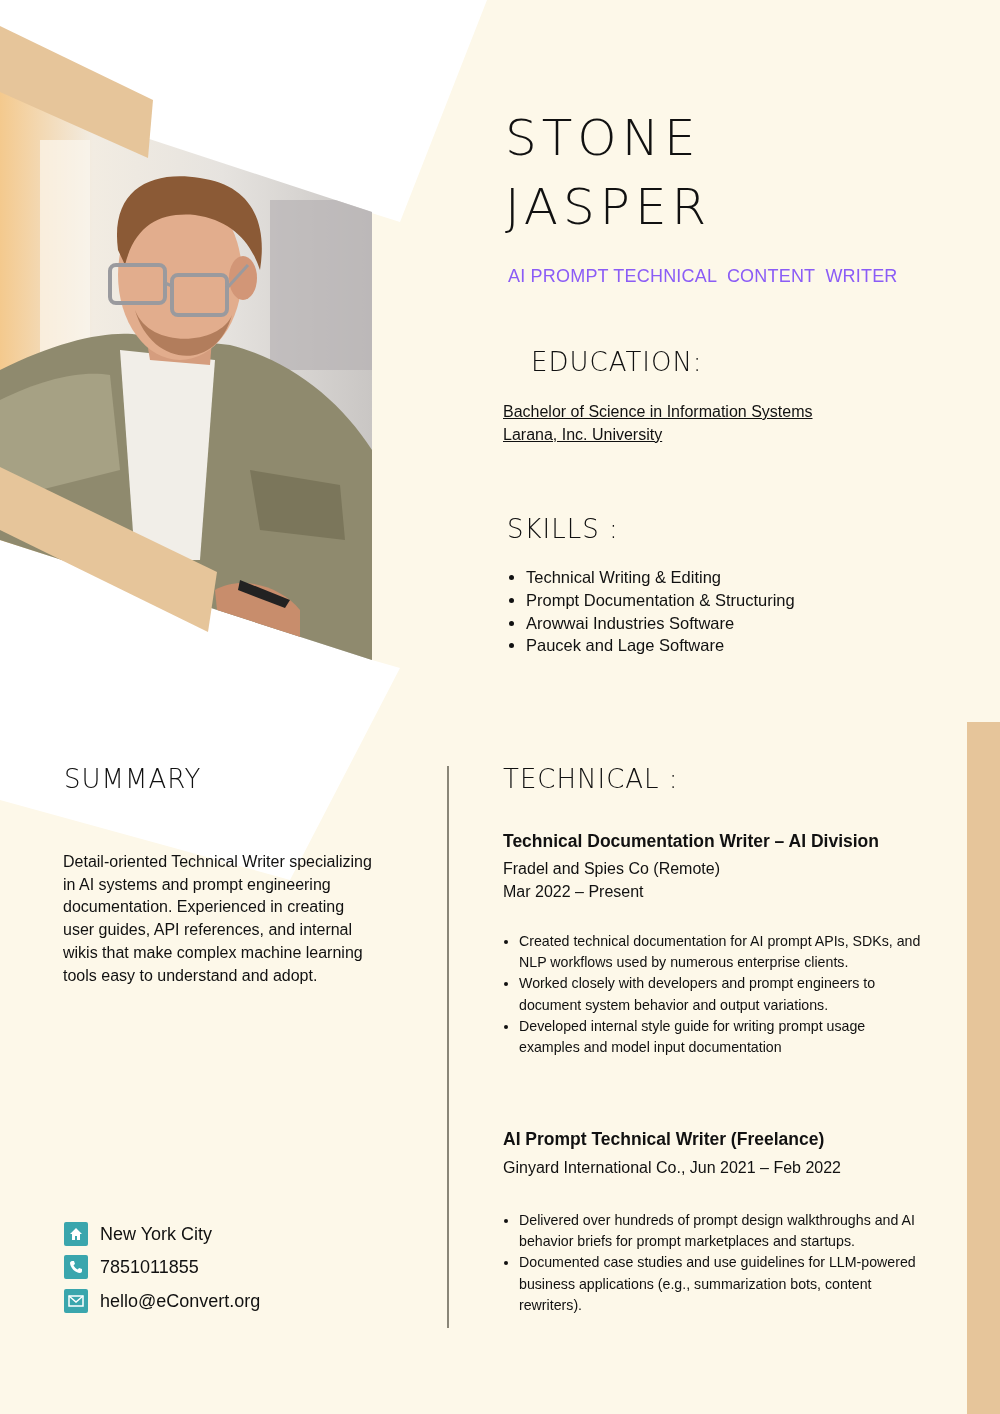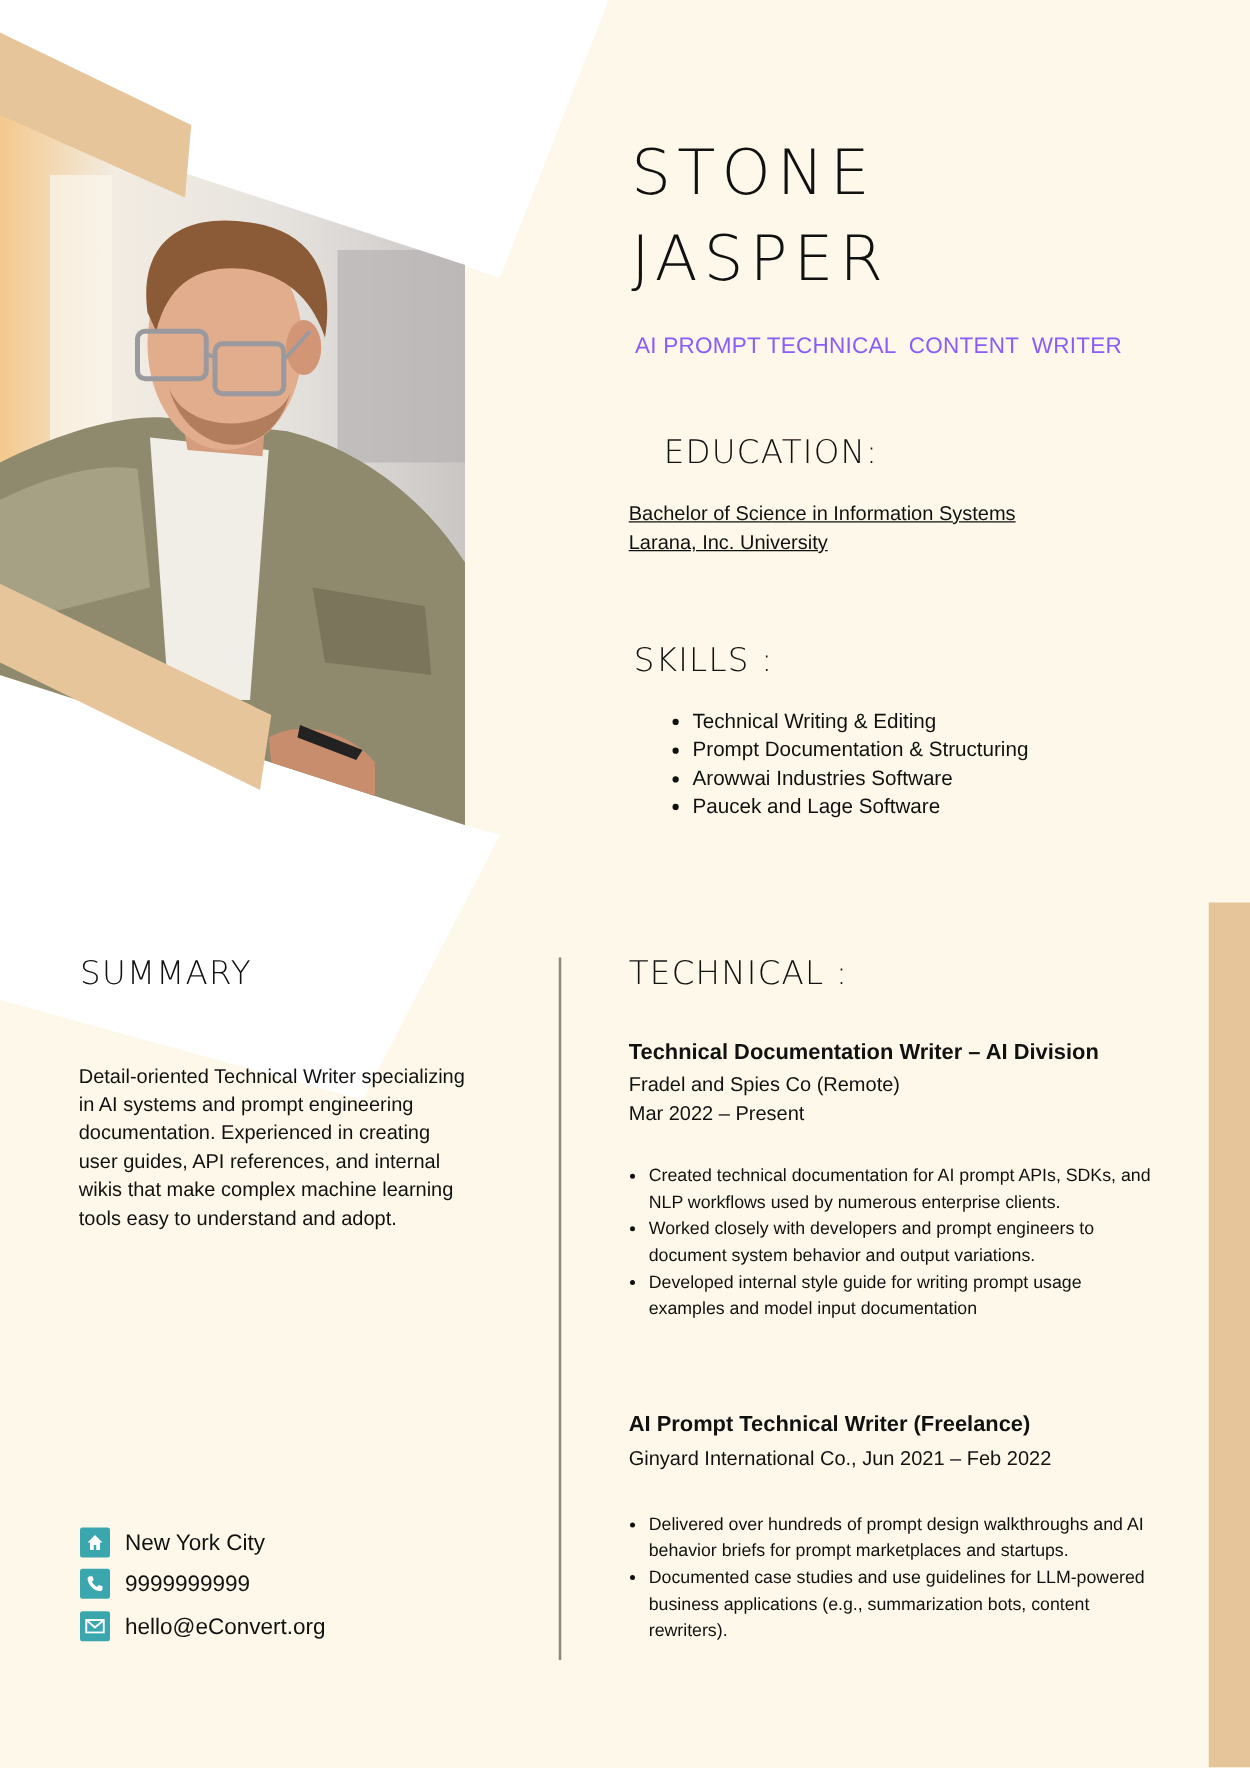--- a/index.html
+++ b/index.html
@@ -4,21 +4,21 @@
 <style>
   html, body { margin: 0; padding: 0; }
   body { width: 1000px; height: 1414px; position: relative; overflow: hidden; background: #fdf8e9; font-family: "Liberation Sans", "DejaVu Sans", sans-serif; color: #111; }
   svg.deco { position: absolute; left: 0; top: 0; }
   .name { position: absolute; left: 505px; top: 104px; font-family: "DejaVu Sans", sans-serif; font-weight: 300; font-size: 50px; letter-spacing: 5px; line-height: 69px; color: #111; }
   .name div { white-space: nowrap; }
   .title { position: absolute; left: 508px; top: 266px; font-size: 18px; letter-spacing: 0.2px; color: #8b5cf6; white-space: pre; }
   .h2 { position: absolute; font-family: "DejaVu Sans", sans-serif; font-weight: 300; font-size: 26px; letter-spacing: 1px; color: #111; white-space: nowrap; }
   .edu { position: absolute; left: 503px; top: 401px; font-size: 16px; line-height: 22.8px; text-decoration: underline; }
   .skills { position: absolute; left: 506px; top: 566px; margin: 0; padding: 0 0 0 20px; font-size: 16.5px; line-height: 22.8px; }
-  .skills li { padding-left: 0; margin-left: 28px; }
+  .skills li { padding-left: 0; }
   .summary { position: absolute; left: 63px; top: 851px; width: 310px; font-size: 16px; line-height: 22.7px; }
   .divider { position: absolute; left: 447px; top: 766px; width: 2px; height: 562px; background: #8a8678; }
   .job-title { position: absolute; left: 503px; font-size: 17.5px; font-weight: bold; white-space: nowrap; }
   .job-meta { position: absolute; left: 503px; font-size: 16px; line-height: 23px; }
   .job-bullets { position: absolute; left: 503px; margin: 0; padding: 0 0 0 16px; width: 405px; font-size: 14.2px; line-height: 21.2px; }
   .contact { position: absolute; left: 64px; display: flex; align-items: center; }
   .contact .ic { width: 24px; height: 24px; background: #3aa6ad; border-radius: 2px; display: flex; align-items: center; justify-content: center; }
   .contact .txt { margin-left: 12px; font-size: 18px; color: #111; white-space: nowrap; }
   .photo { position: absolute; left: 0; top: 0; }
 </style>
@@ -108,21 +108,21 @@
       </svg>
   </span>
   <span class="txt">New York City</span>
 </div>
 <div class="contact" style="top:1255px;">
   <span class="ic">
     <svg width="14" height="14" viewBox="0 0 14 14">
         <path d="M3,1 L5,1 L6,4 L4.5,5.2 C5.3,7 6.8,8.6 8.8,9.5 L10,8 L13,9 L13,11 C13,12 12,13 11,13 C6,12.5 1.5,8 1,3 C1,2 2,1 3,1 Z" fill="#ffffff"></path>
       </svg>
   </span>
-  <span class="txt">9999999999</span>
+  <span class="txt">7851011855</span>
 </div>
 <div class="contact" style="top:1289px;">
   <span class="ic">
     <svg width="16" height="12" viewBox="0 0 16 12">
         <rect x="1" y="1" width="14" height="10" fill="none" stroke="#ffffff" stroke-width="1.5"></rect>
         <path d="M1,1 L8,7 L15,1" fill="none" stroke="#ffffff" stroke-width="1.5"></path>
       </svg>
   </span>
   <span class="txt">hello@eConvert.org</span>
 </div>

